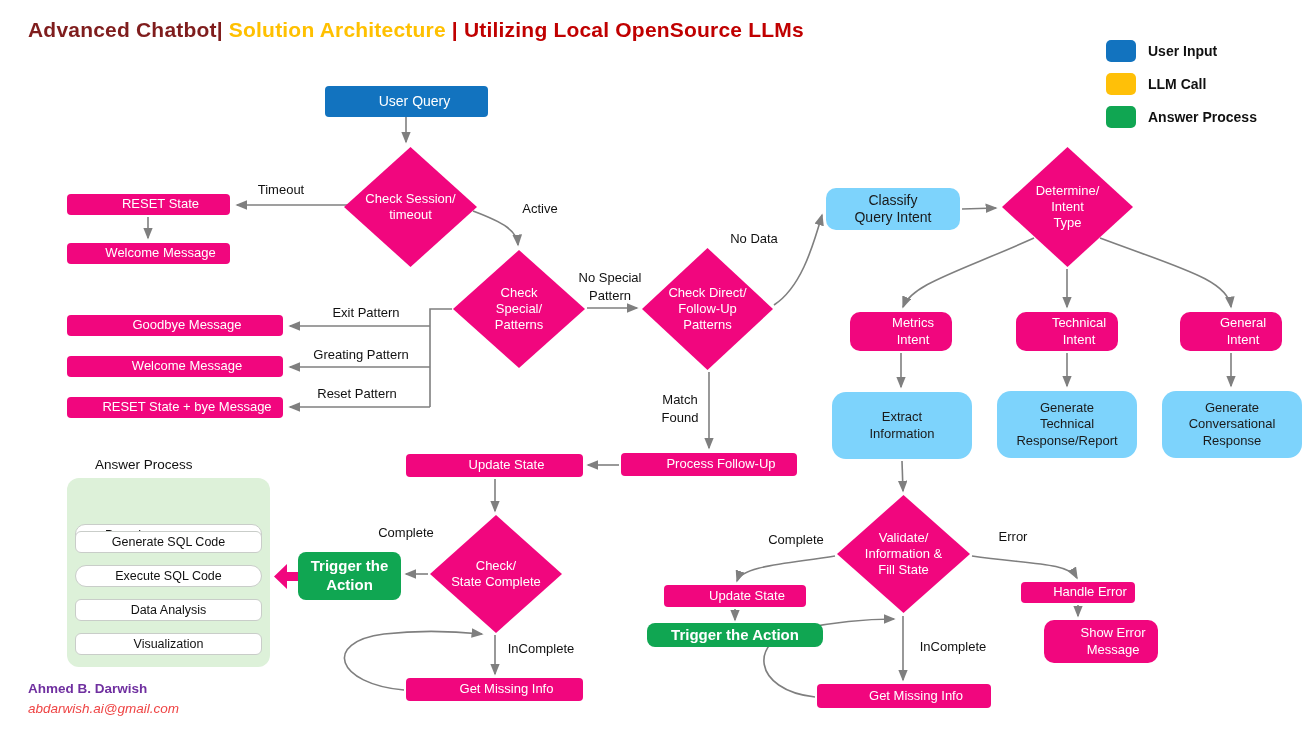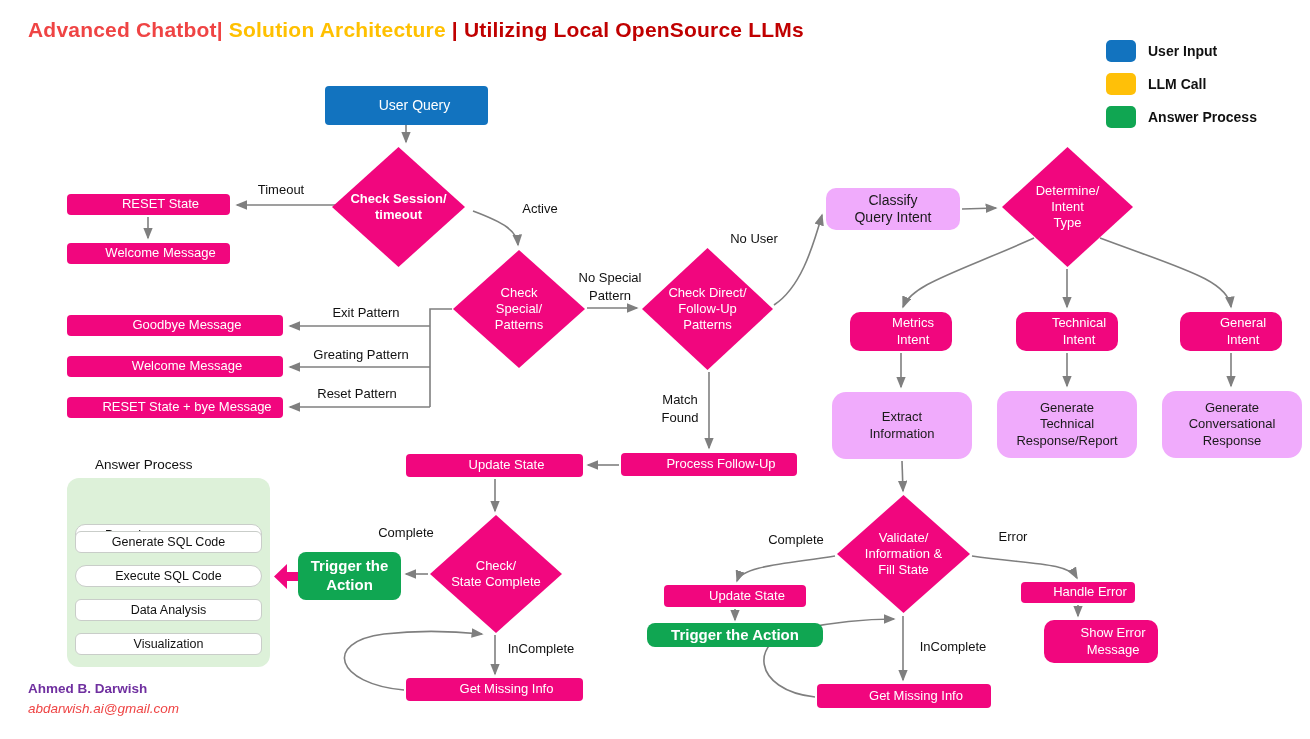--- a/index.html
+++ b/index.html
@@ -1,32 +1,32 @@
 <!DOCTYPE html>
 <html><head>
 <meta charset="utf-8">
 <style>
   html,body{margin:0;padding:0;background:#fff;}
   #canvas{position:relative;width:1310px;height:739px;background:#ffffff;overflow:hidden;
           font-family:"Liberation Sans", sans-serif;}
   svg.wires{position:absolute;left:0;top:0;width:1310px;height:739px;pointer-events:none;}
 
   .title{position:absolute;left:28px;top:18px;font-size:21px;font-weight:bold;letter-spacing:.2px;}
-  .t-black{color:#ef4444;}
+  .t-black{color:#7f1d1d;}
   .t-gold{color:#FFC000;}
   .t-red{color:#C00000;}
 
   .node{position:absolute;display:flex;align-items:center;justify-content:center;
         text-align:center;white-space:pre-line;box-sizing:border-box;line-height:1.25;}
   .rect{border-radius:4px;font-size:13px;}
   .r10{border-radius:10px;}
   .r14{border-radius:14px;}
   .pink{background:#F1067E;color:#ffffff;padding-left:24px;}
   .blue{background:#1273BF;color:#ffffff;font-size:14px;}
-  .yellow{background:#f0abfc;color:#1a1a1a;}
+  .yellow{background:#7dd3fc;color:#1a1a1a;}
   .green{background:#10A652;color:#ffffff;font-weight:bold;font-size:15px;border-radius:8px;}
   .diamond{clip-path:polygon(50% 0,100% 50%,50% 100%,0 50%);background:#F1067E;color:#fff;
            font-size:13px;font-weight:500;}
 
   .edge-label{position:absolute;transform:translate(-50%,-50%);text-align:center;
               white-space:pre-line;font-size:13px;color:#111;line-height:1.35;}
 
   .legend{position:absolute;left:1106px;top:40px;}
   .legend-row{display:flex;align-items:center;margin-bottom:11px;height:22px;}
   .swatch{width:30px;height:22px;border-radius:5px;margin-right:12px;}
@@ -110,22 +110,22 @@
     </g>
     <g stroke="#8a8a8a" stroke-width="2" fill="none">
       <path d="M168,519 L168,527" marker-end="url(#ah)"></path>
       <path d="M168,553 L168,561" marker-end="url(#ah)"></path>
       <path d="M168,587 L168,595" marker-end="url(#ah)"></path>
       <path d="M168,621 L168,629" marker-end="url(#ah)"></path>
     </g>
     <polygon points="299,572 287,572 287,564 274,576.5 287,589 287,581 299,581" fill="#F1067E"></polygon>
   </svg>
 
-  <div class="node blue rect" style="left:325px;top:86px;width:163px;height:39px;padding-left:16px;">User Query</div>
-  <div class="node diamond" style="left:332px;top:147px;width:133px;height:120px;font-weight:bold;">Check Session/
+  <div class="node blue rect" style="left:325px;top:86px;width:163px;height:31px;padding-left:16px;">User Query</div>
+  <div class="node diamond" style="left:344px;top:147px;width:133px;height:120px;">Check Session/
 timeout</div>
   <div class="node pink rect" style="left:67px;top:194px;width:163px;height:21px;">RESET State</div>
   <div class="node pink rect" style="left:67px;top:243px;width:163px;height:21px;">Welcome Message</div>
   <div class="node diamond" style="left:453px;top:250px;width:132px;height:118px;">Check
 Special/
 Patterns</div>
   <div class="node pink rect" style="left:67px;top:315px;width:216px;height:21px;">Goodbye Message</div>
   <div class="node pink rect" style="left:67px;top:356px;width:216px;height:21px;">Welcome Message</div>
   <div class="node pink rect" style="left:67px;top:397px;width:216px;height:21px;">RESET State + bye Message</div>
   <div class="node diamond" style="left:642px;top:248px;width:131px;height:122px;">Check Direct/
@@ -167,21 +167,21 @@
 Message</div>
   <div class="node pink rect" style="left:817px;top:684px;width:174px;height:24px;">Get Missing Info</div>
 
   <div class="edge-label" style="left:281px;top:190px;">Timeout</div>
   <div class="edge-label" style="left:531px;top:209px;margin-left:9px;">Active</div>
   <div class="edge-label" style="left:366px;top:313px;">Exit Pattern</div>
   <div class="edge-label" style="left:361px;top:355px;">Greating Pattern</div>
   <div class="edge-label" style="left:357px;top:394px;">Reset Pattern</div>
   <div class="edge-label" style="left:610px;top:287px;">No Special
 Pattern</div>
-  <div class="edge-label" style="left:754px;top:239px;">No User</div>
+  <div class="edge-label" style="left:754px;top:239px;">No Data</div>
   <div class="edge-label" style="left:680px;top:409px;">Match
 Found</div>
   <div class="edge-label" style="left:406px;top:533px;">Complete</div>
   <div class="edge-label" style="left:541px;top:649px;">InComplete</div>
   <div class="edge-label" style="left:796px;top:540px;">Complete</div>
   <div class="edge-label" style="left:1001px;top:537px;padding-left:24px;">Error</div>
   <div class="edge-label" style="left:953px;top:647px;">InComplete</div>
 
   <div class="ap-title">Answer Process</div>
   <div class="ap-panel"></div>

